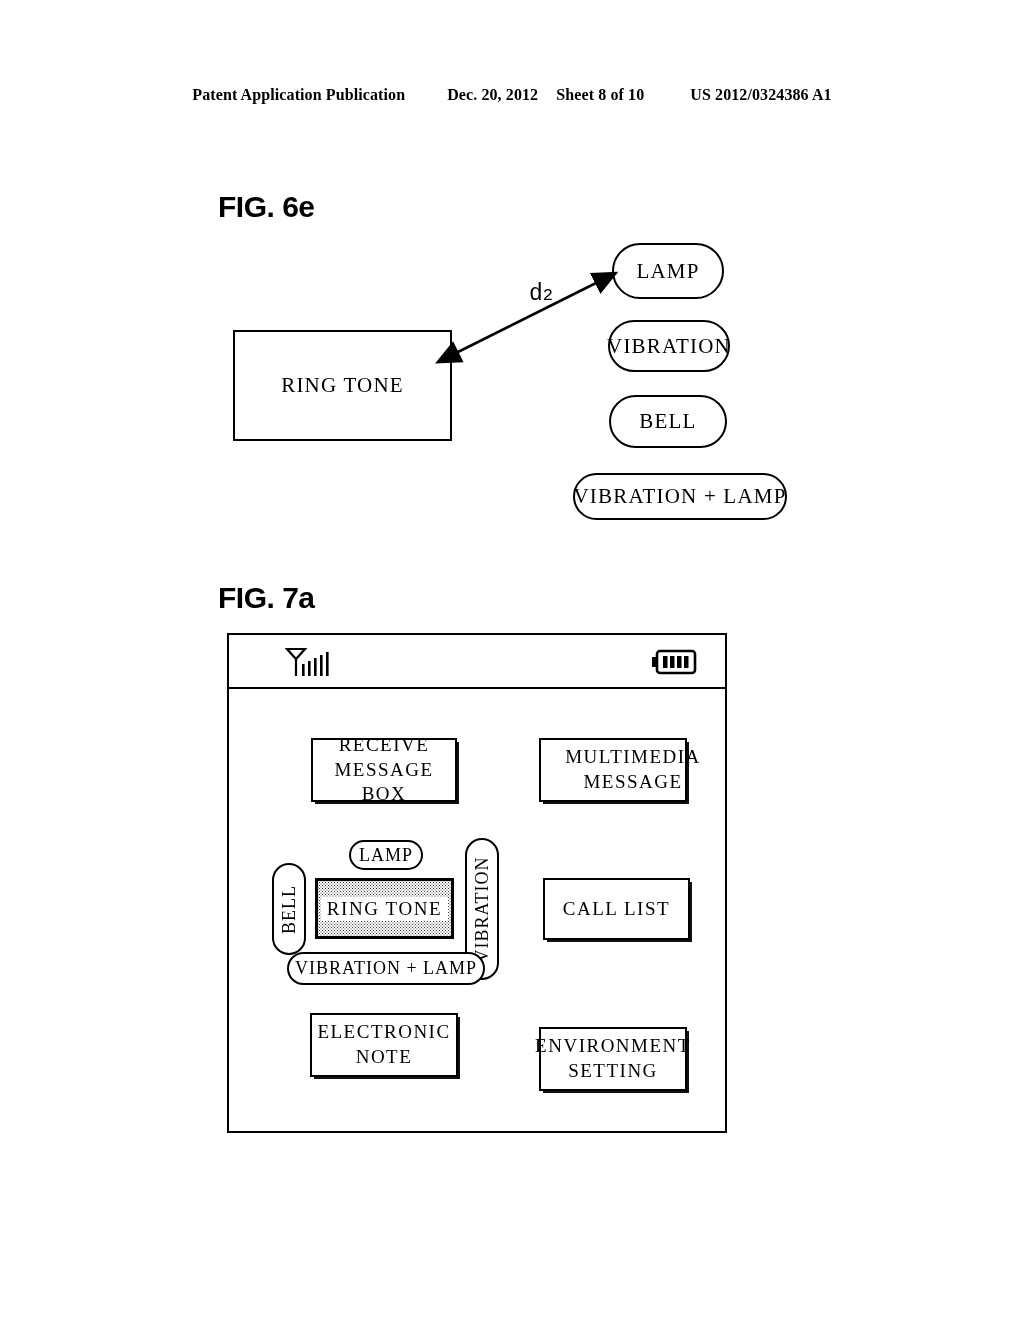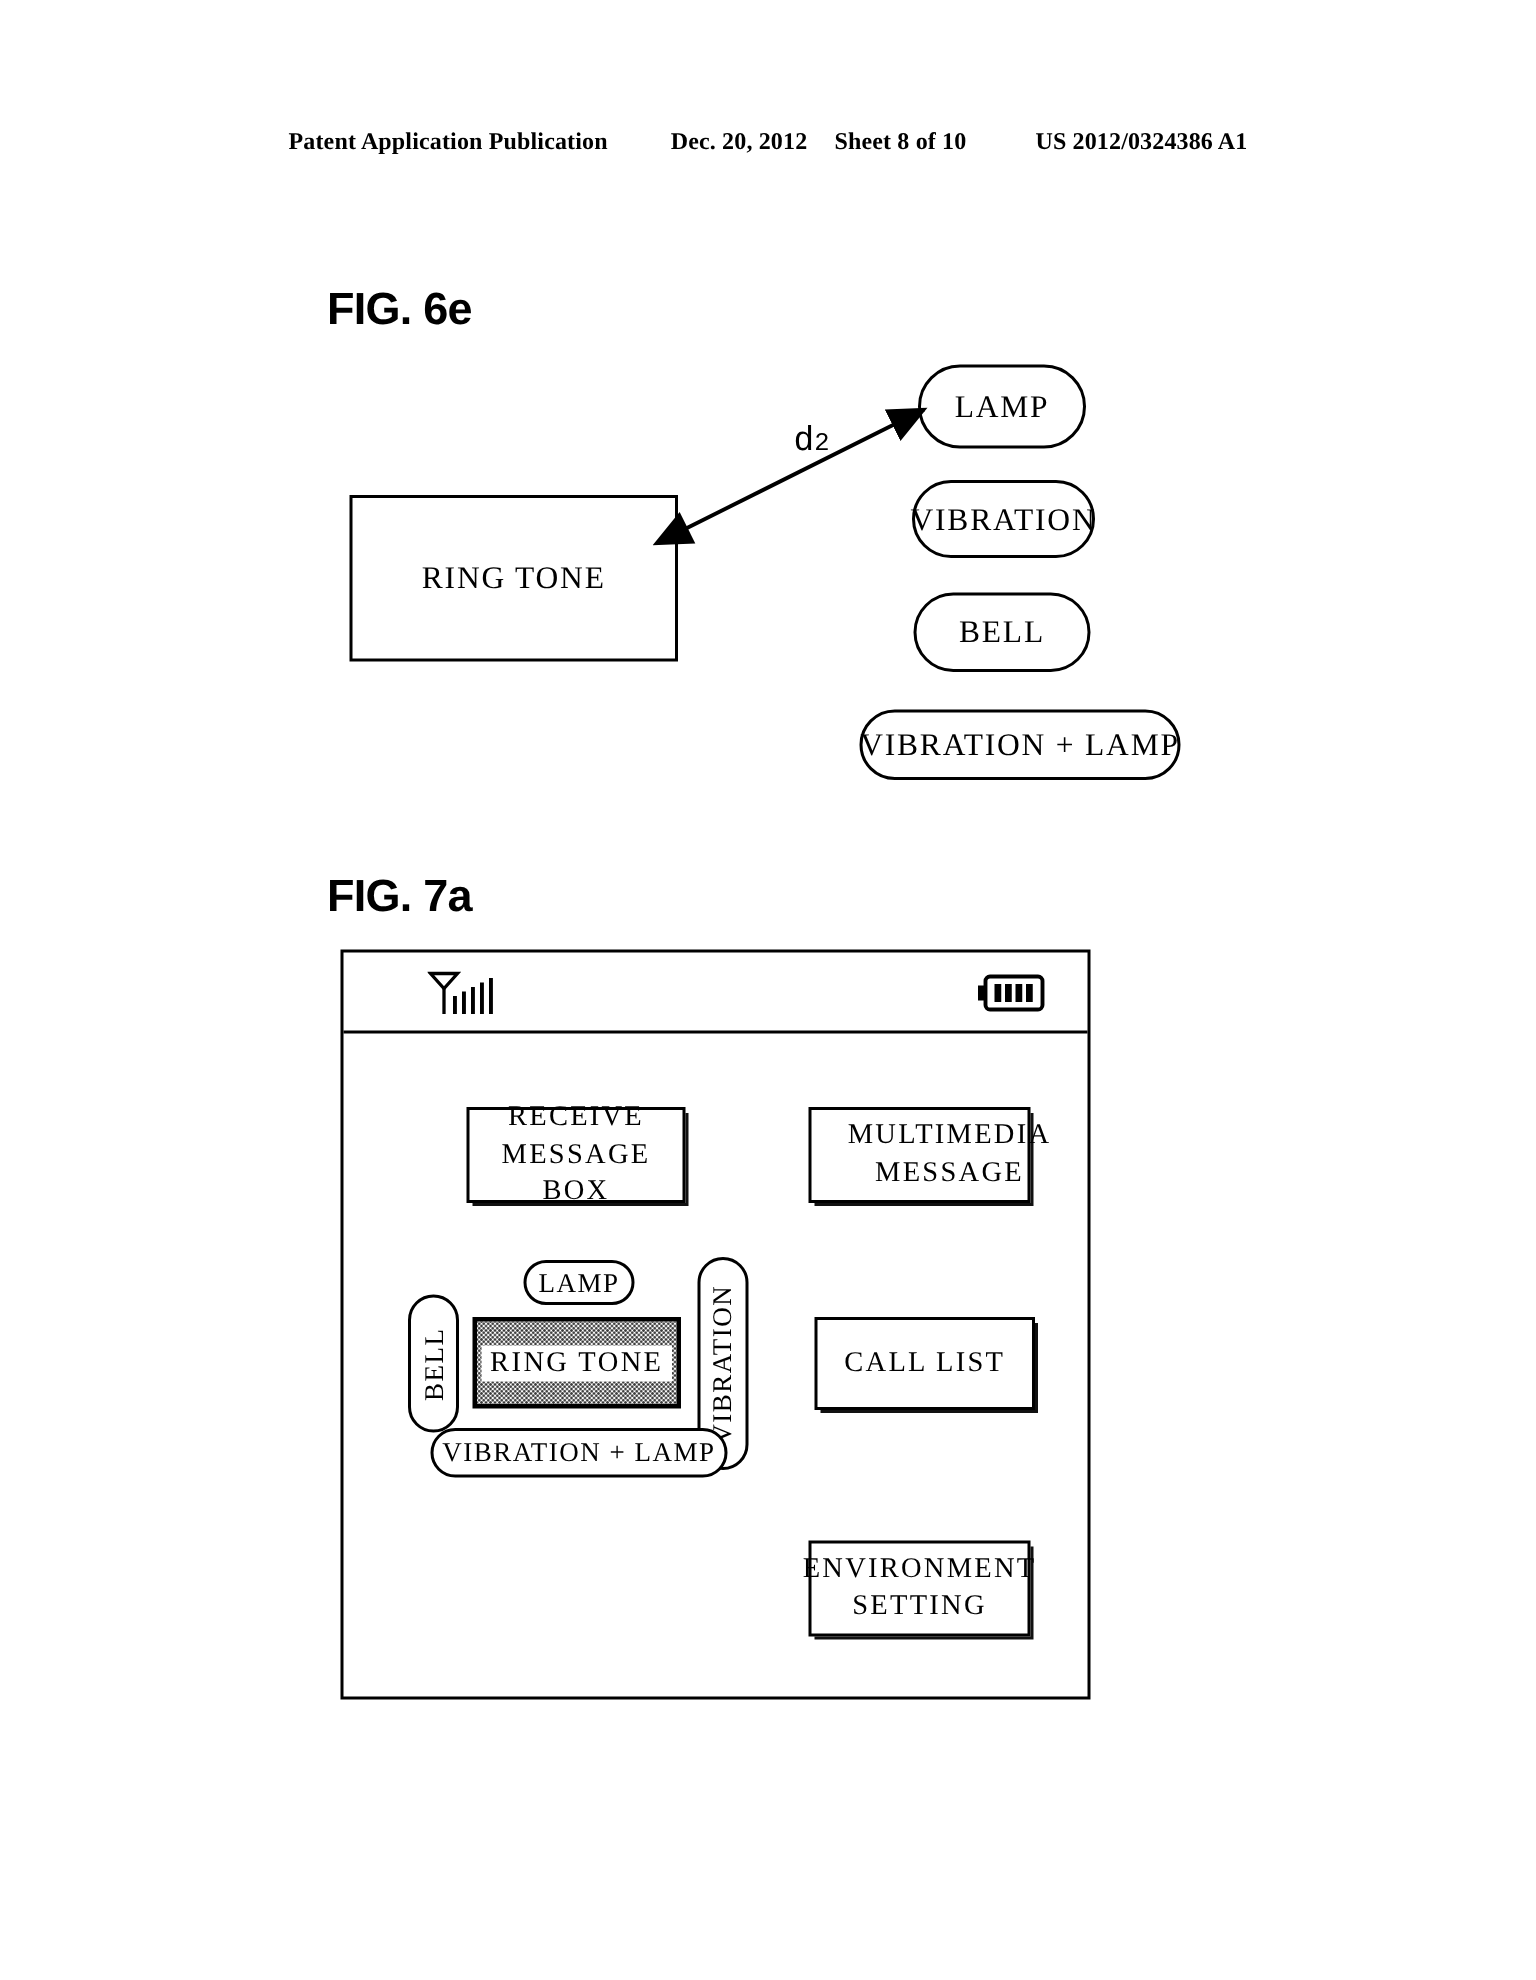--- a/index.html
+++ b/index.html
@@ -264,20 +264,23 @@
     </div>
 
     <div class="menu-box" id="m-multi">
       <span><span>MULTIMEDIA</span><br><span>MESSAGE</span></span>
     </div>
 
     <div class="menu-box" id="m-calllist">
       <span>CALL LIST</span>
     </div>
 
+    <div class="menu-box" id="m-elecnote">
+      <span><span>ELECTRONIC</span><br><span>NOTE</span></span>
+    </div>
 
     <div class="menu-box" id="m-envset">
       <span><span>ENVIRONMENT</span><br><span>SETTING</span></span>
     </div>
 
     <div class="pill" id="c-lamp">LAMP</div>
 
     <div class="pill" id="c-bell">
       <span class="vtext">BELL</span>
     </div>

